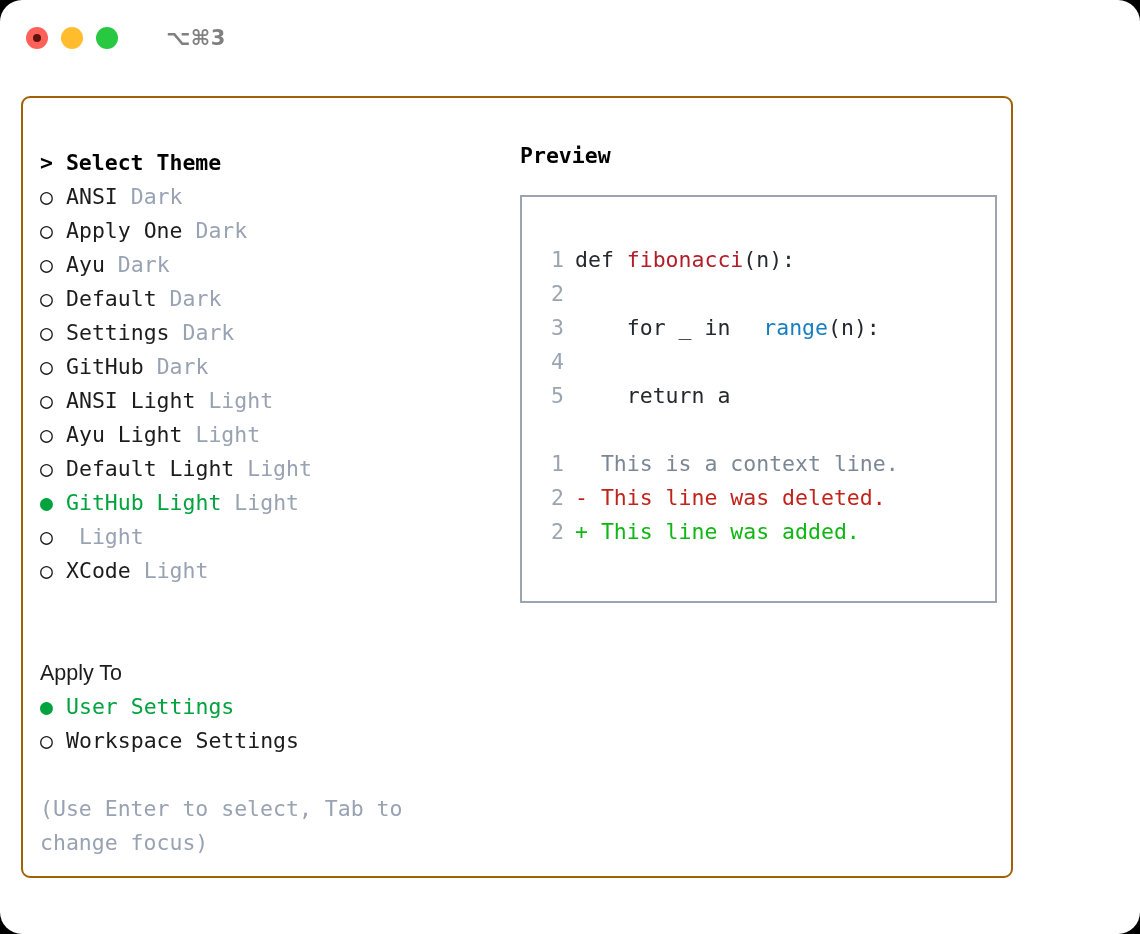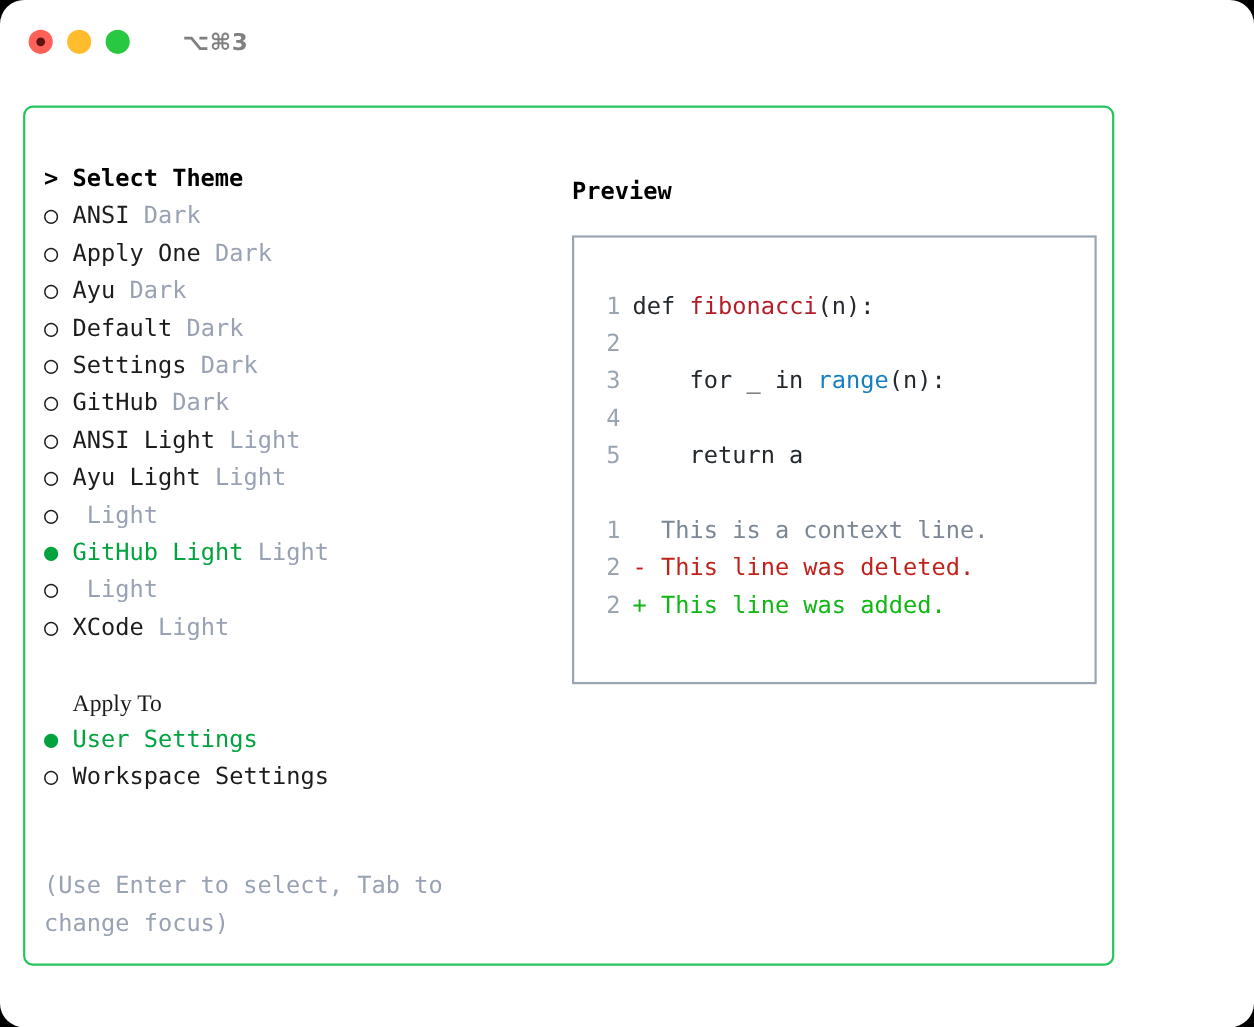--- a/index.html
+++ b/index.html
@@ -69,21 +69,21 @@
     letter-spacing: 0.5px;
   }
 
   
   .panel {
     position: absolute;
     left: 21px;
     top: 96px;
     width: 992px;
     height: 782px;
-    border: 2px solid #22c55e;
+    border: 2px solid #a16207;
     border-radius: 9px;
     box-sizing: border-box;
   }
 
   
   .left-col {
     position: absolute;
     left: 17px;
     top: 48px;
     width: 420px;
@@ -117,43 +117,43 @@
     color: #1c1c1c;
   }
   .opt-row.selected .marker { color: #00a33e; }
   .opt-label { color: #1c1c1c; }
   .opt-row.selected .opt-label { color: #00a33e; }
   .opt-variant { color: #98a2b3; }
 
   .section-head {
     display: flex;
     align-items: baseline;
-    font-family: Liberation Serif, serif;
+    font-family: Liberation Sans, sans-serif;
     font-size: 21.5px;
     line-height: 34px;
     white-space: pre;
     color: #1c1c1c;
+    flex-direction: column;
   }
 
   .spacer-line { height: 34px; }
 
   .hint {
     font-family: "DejaVu Sans Mono", monospace;
     font-size: 21.5px;
     line-height: 34px;
     color: #98a2b3;
     width: 400px;
-    margin-top: 31px;
   }
 
   
   .right-col {
     position: absolute;
     left: 479px;
-    top: 60px;
+    top: 41px;
     width: 490px;
     padding-left: 18px;
   }
   .preview-title {
     font-family: "DejaVu Sans Mono", monospace;
     font-size: 21.5px;
     line-height: 34px;
     font-weight: bold;
     color: #000000;
     white-space: pre;
@@ -180,21 +180,21 @@
     flex: 0 0 24px;
     text-align: right;
     color: #9aa5b1;
     margin-right: 11px;
   }
   .code-text { color: #24292e; }
 
   .tok-plain { color: #24292e; }
   .tok-func  { color: #b31d28; }
   .tok-num   { color: #0b7d79; }
-  .tok-call  { color: #177fc1; }
+  .tok-call  { color: #177fc1; margin-left: 20px; }
 
   .diff-ctx { color: #7b8794; }
   .diff-del { color: #c0231b; }
   .diff-add { color: #10b614; }
   .blank-line { height: 34px; }
 </style>
 </head>
 <body>
 
 <div class="window">
@@ -218,21 +218,21 @@
 
       <div id="theme-options">
           <div class="opt-row"><span class="marker">○</span><span class="opt-label">ANSI</span><span> </span><span class="opt-variant">Dark</span></div>
           <div class="opt-row"><span class="marker">○</span><span class="opt-label">Apply One</span><span> </span><span class="opt-variant">Dark</span></div>
           <div class="opt-row"><span class="marker">○</span><span class="opt-label">Ayu</span><span> </span><span class="opt-variant">Dark</span></div>
           <div class="opt-row"><span class="marker">○</span><span class="opt-label">Default</span><span> </span><span class="opt-variant">Dark</span></div>
           <div class="opt-row"><span class="marker">○</span><span class="opt-label">Settings</span><span> </span><span class="opt-variant">Dark</span></div>
           <div class="opt-row"><span class="marker">○</span><span class="opt-label">GitHub</span><span> </span><span class="opt-variant">Dark</span></div>
           <div class="opt-row"><span class="marker">○</span><span class="opt-label">ANSI Light</span><span> </span><span class="opt-variant">Light</span></div>
           <div class="opt-row"><span class="marker">○</span><span class="opt-label">Ayu Light</span><span> </span><span class="opt-variant">Light</span></div>
-          <div class="opt-row"><span class="marker">○</span><span> </span><span class="opt-variant">Light</span></div>
+          <div class="opt-row"><span class="marker">○</span><span class="opt-label">Default Light</span><span> </span><span class="opt-variant">Light</span></div>
           <div class="opt-row selected"><span class="marker">●</span><span class="opt-label">GitHub Light</span><span> </span><span class="opt-variant">Light</span></div>
           <div class="opt-row"><span class="marker">○</span><span> </span><span class="opt-variant">Light</span></div>
           <div class="opt-row"><span class="marker">○</span><span class="opt-label">XCode</span><span> </span><span class="opt-variant">Light</span></div>
         </div>
 
       <div class="spacer-line"></div>
 
       <div class="section-head">
         <span class="marker"> </span>
         <span>Apply To</span>

